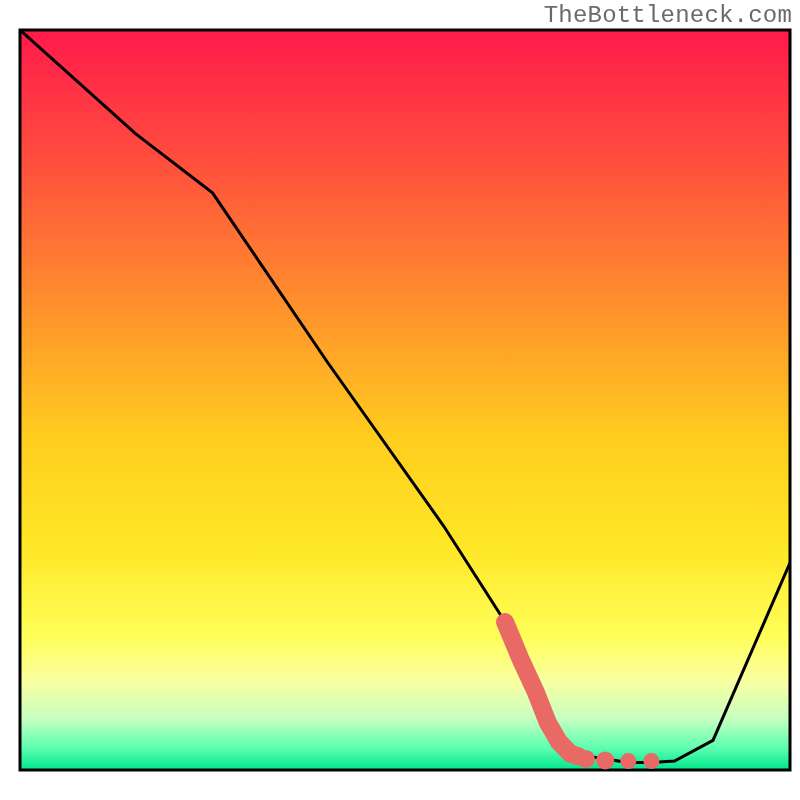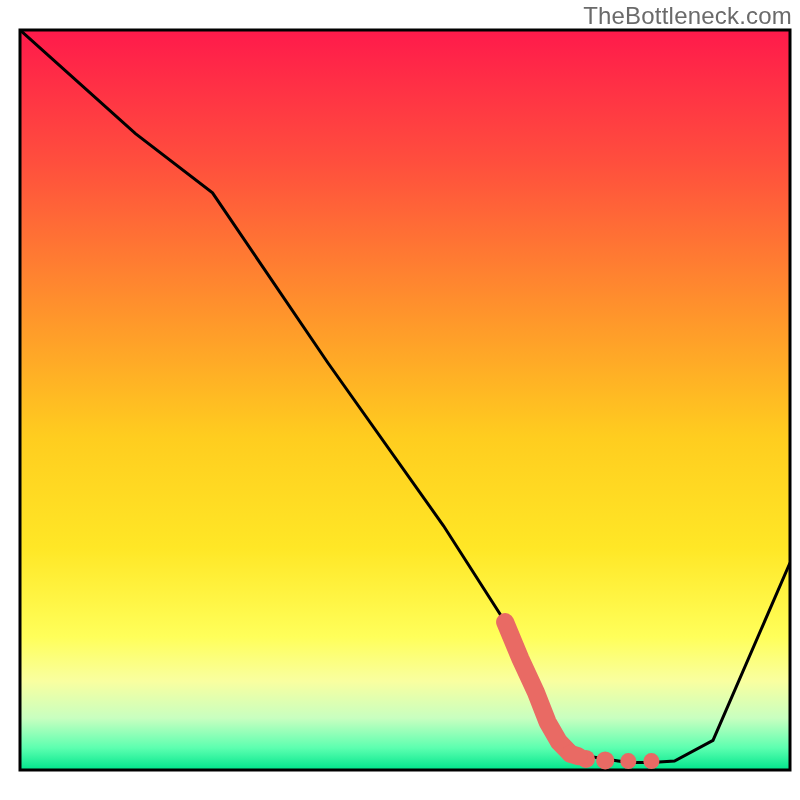--- a/index.html
+++ b/index.html
@@ -7,20 +7,21 @@
     padding: 0;
     width: 800px;
     height: 800px;
     background: #ffffff;
     font-family: Arial, Helvetica, sans-serif;
   }
   .container {
     position: relative;
     width: 800px;
     height: 716px;
+    font-family: Liberation Mono, monospace;
   }
   .watermark {
     position: absolute;
     top: 2px;
     right: 8px;
     font-size: 24px;
     font-weight: 500;
     color: #6a6a6a;
     letter-spacing: 0.2px;
     z-index: 10;

